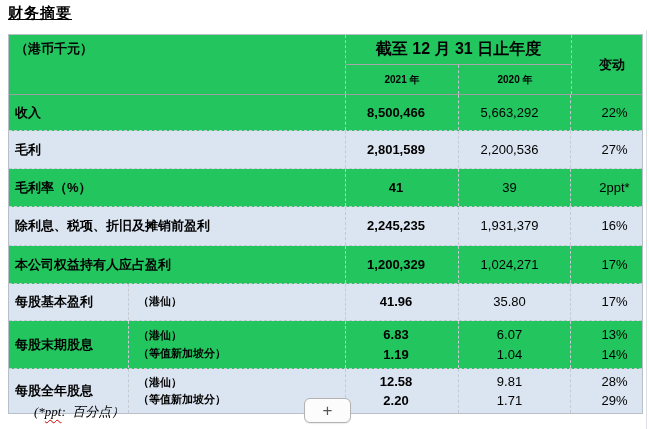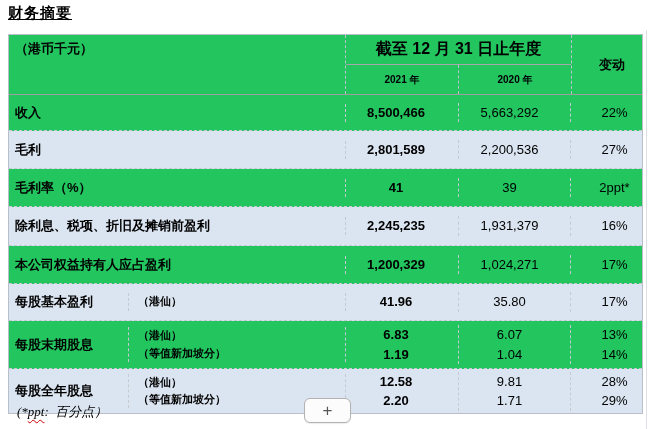--- a/index.html
+++ b/index.html
@@ -33,21 +33,21 @@
     display:flex;align-items:center;justify-content:center;
     font-weight:bold;font-size:10px;
   }
   .year-b{width:113px;border-right:1px dashed #bdc3cc;}
   .year-c{flex:1;}
   .change-head{
     flex:1;display:flex;align-items:center;justify-content:center;
     padding-left:10px;font-weight:bold;font-size:13px;
   }
   
-  .trow{display:flex;border-bottom:1px dashed #c5cad2;align-items:center;}
+  .trow{display:flex;border-bottom:1px dashed #c5cad2;}
   .trow:last-child{border-bottom:none;}
   .alt{background:#dbe5f1;}
   .lbl{
     width:337px;border-right:1px dashed #c5cad2;
     display:flex;align-items:center;padding-left:6px;
     font-weight:bold;font-size:13px;
   }
   .lblwrap{width:337px;border-right:1px dashed #c5cad2;display:flex;box-sizing:border-box;font-family:Liberation Serif, serif;}
   .lblN{
     width:120px;border-right:1px dashed #c5cad2;
@@ -60,21 +60,21 @@
   }
   .val{
     display:flex;align-items:center;justify-content:center;
     font-size:13px;text-align:center;white-space:pre-line;line-height:1.5;
   }
   .v21{width:113px;border-right:1px dashed #c5cad2;font-weight:bold;padding-right:12px;}
   .v20{width:112px;border-right:1px dashed #c5cad2;padding-right:10px;}
   .chg{flex:1;padding-left:16px;}
   
   .footnote{
-    position:absolute;left:17px;top:403px;
+    position:absolute;left:34px;top:403px;
     font-family:"Liberation Serif", serif;font-style:italic;
     font-size:13px;white-space:pre;
   }
   .squiggle{
     text-decoration-line:underline;text-decoration-style:wavy;
     text-decoration-color:#cc0000;text-decoration-thickness:1px;text-underline-offset:3px;
   }
   
   .plus-btn{
     position:absolute;left:304px;top:398px;width:47px;height:25px;

